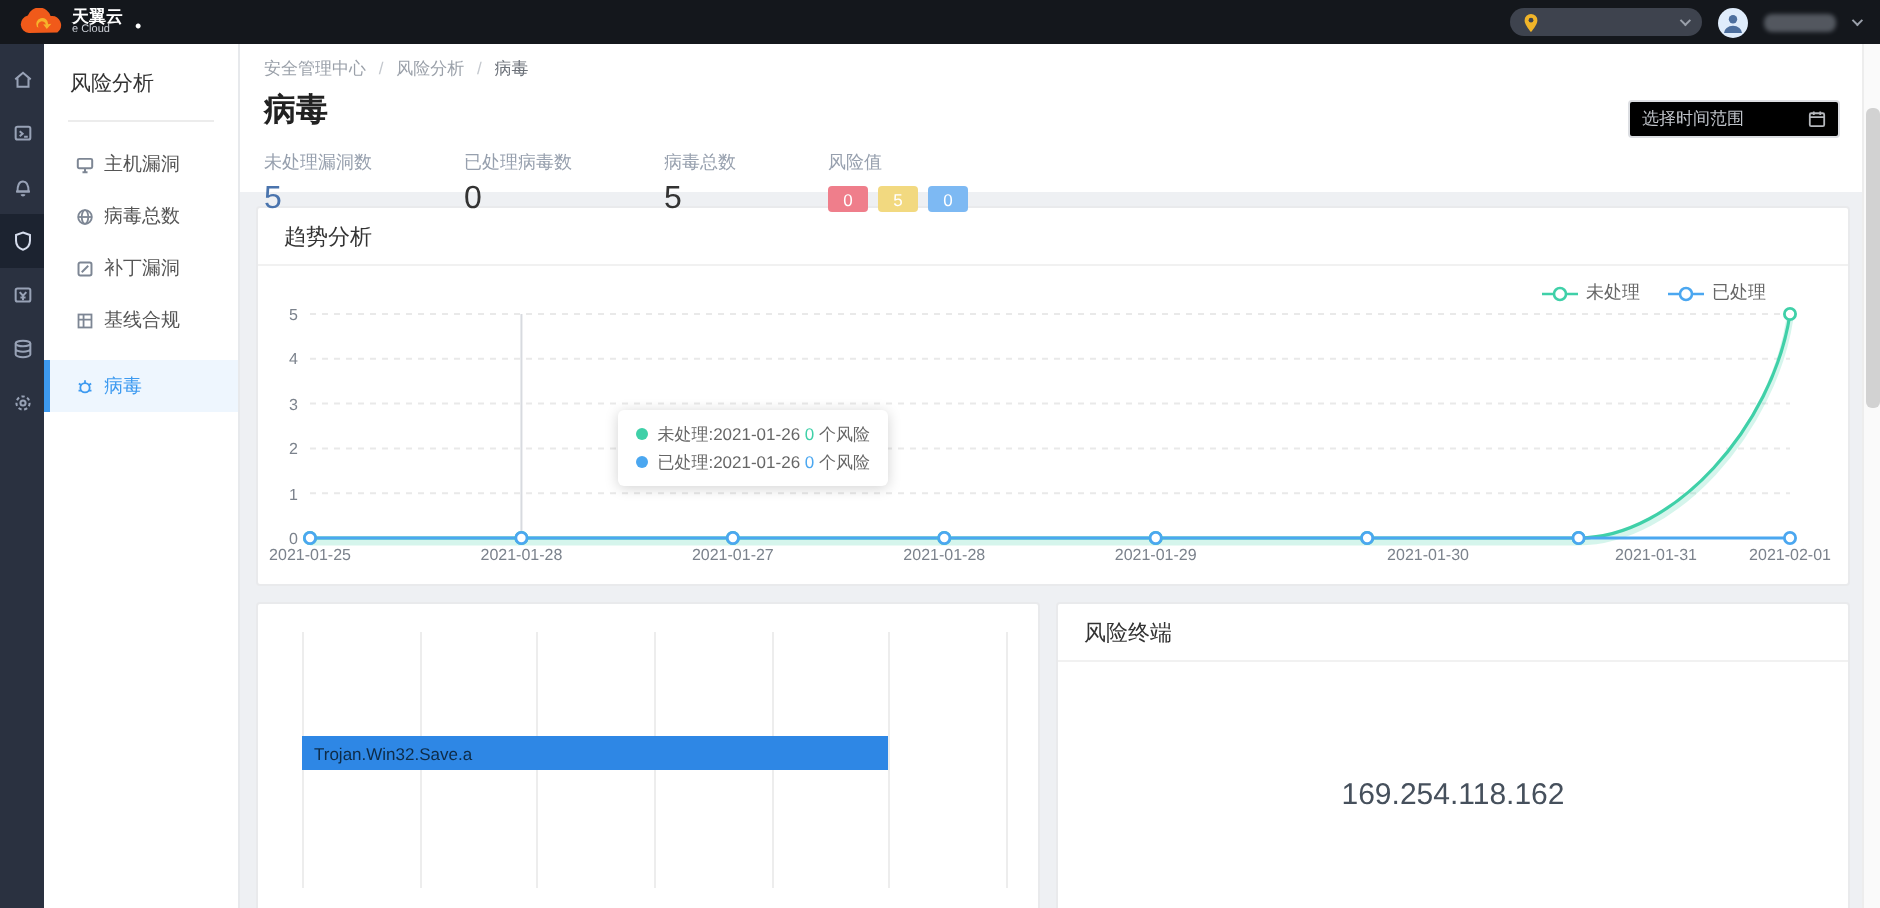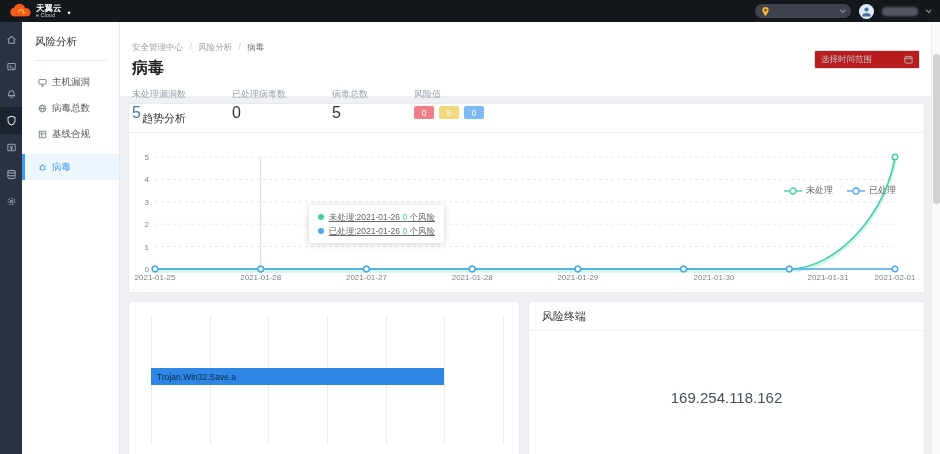--- a/index.html
+++ b/index.html
@@ -30,49 +30,49 @@
   .sidebar { width:98px; background:#fff; border-right:1px solid #e7e9ec; }
   .sb-title { font-size:10.5px; color:#333; padding:13px 0 0 13px; }
   .sb-divider { height:1px; background:#ececec; margin:11px 12px 9px 12px; }
   .sb-item { height:24px; display:flex; align-items:center; gap:5px; padding-left:13px;
     font-size:9.5px; color:#555; cursor:pointer; border-left:3px solid transparent; margin-bottom:2px; }
   .sb-item .sb-ico { display:flex; color:#7d8694; }
   .sb-item.active { background:#eef6fe; border-left-color:#3d9af0; color:#3d9af0; margin-top:8px; height:26px; }
   .sb-item.active .sb-ico { color:#3d9af0; }
   
   .main { flex:1; position:relative; background:#eef0f3; }
-  .head { background:#fff; padding:20px 12px 0 12px; height:74px; position:relative; }
+  .head { background:#fff; padding:7px 12px 0 12px; height:74px; position:relative; }
   .crumbs { font-size:8.5px; color:#9aa0a9; }
   .crumbs .crumb-link { cursor:pointer; }
   .crumbs .sep { margin:0 4px; color:#c4c8ce; }
   .crumbs .current { color:#6b7078; }
   .page-title { font-size:16px; font-weight:bold; color:#222; margin-top:4px; }
   .stats { display:flex; margin-top:9px; }
   .stat { margin-right:46px; }
   .stat-label { font-size:9px; color:#97a0ae; }
   .stat-value { font-size:16px; color:#333; margin-top:3px; }
   .badge-row { display:flex; gap:5px; margin-top:5px; }
   .badge { min-width:20px; height:13px; border-radius:2px; color:#fff; font-size:8.5px;
     display:flex; align-items:center; justify-content:center; padding:0 6px; }
-  .datepicker { position:absolute; right:20px; top:28px; width:106px; height:19px; background:#b91c1c;
+  .datepicker { position:absolute; right:20px; top:28px; width:106px; height:19px; background:#000000;
     border:1px solid #dcdee2; border-radius:2px; display:flex; align-items:center;
     justify-content:space-between; padding:0 6px; cursor:pointer; }
   .datepicker .ph { font-size:8.5px; color:#bfc3c9; }
   .card { background:#fff; border:1px solid #e9eaec; border-radius:2px; }
   .trend-card { margin:7px 15px 0 8px; height:190px; }
   .card-hd { font-size:11px; color:#333; padding:7px 13px 6px 13px; border-bottom:1px solid #f1f1f1; }
   .chart-wrap { position:relative; height:160px; }
-  .legend { position:absolute; top:7px; right:28px; display:flex; gap:14px; z-index:3;margin-top:44px; }
+  .legend { position:absolute; top:7px; right:41px; display:flex; gap:14px; z-index:3; }
   .legend-item { display:flex; align-items:center; gap:4px; font-size:9px; color:#666; cursor:pointer; }
   .ylab { position:absolute; width:18px; text-align:right; left:2px; font-size:8px; color:#7b828c; }
   .xlab { position:absolute; top:140px; transform:translateX(-50%); font-size:8px; color:#7b828c; white-space:nowrap; }
   .trend-svg { position:absolute; left:26px; top:24px; overflow:visible; }
   .tooltip { position:absolute; background:#fff; border-radius:3px; box-shadow:0 1px 7px rgba(0,0,0,.18);
     padding:5px 9px; z-index:4; white-space:nowrap; }
-  .tt-row { display:flex; align-items:center; font-size:8.5px; color:#666; line-height:14px;text-decoration:underline; }
+  .tt-row { display:flex; align-items:center; font-size:8.5px; color:#666; line-height:14px; }
   .tt-dot { width:6px; height:6px; border-radius:50%; margin-right:5px; display:inline-block; }
   .bottom-row { display:flex; gap:8px; margin:8px 15px 0 8px; }
   .bottom-row .card { height:172px; }
   .card-top10 { width:392px; }
   .card-term { flex:1; }
   .bar-plot { position:relative; margin:14px 16px 0 22px; height:128px; }
   .vgrid { position:absolute; top:0; bottom:0; width:1px; background:#ededed; }
   .hbar { position:absolute; left:0; height:17px; display:flex; align-items:center; cursor:pointer; }
   .hbar-label { font-size:8.5px; color:#0e2b47; padding-left:6px; white-space:nowrap; }
   .cloud-body { height:132px; display:flex; align-items:center; justify-content:center; }
@@ -181,20 +181,29 @@
     </div>
     <div class="sb-item">
       <span class="sb-ico">
           <svg width="9" height="9" viewBox="0 0 10 10" fill="none" stroke="currentColor" stroke-width="1">
             <circle cx="5" cy="5" r="3.8"></circle>
             <ellipse cx="5" cy="5" rx="1.8" ry="3.8"></ellipse>
             <path d="M1.2 5h7.6"></path>
           </svg>
         </span>
       <span>病毒总数</span>
+    </div>
+    <div class="sb-item">
+      <span class="sb-ico">
+          <svg width="9" height="9" viewBox="0 0 10 10" fill="none" stroke="currentColor" stroke-width="1.1">
+            <rect x="1.4" y="1.4" width="7.2" height="7.2" rx="1"></rect>
+            <path d="M3.2 6.8 6.8 3.2"></path>
+          </svg>
+        </span>
+      <span>补丁漏洞</span>
     </div>
     <div class="sb-item">
       <span class="sb-ico">
           <svg width="9" height="9" viewBox="0 0 10 10" fill="none" stroke="currentColor" stroke-width="1">
             <rect x="1.4" y="1.4" width="7.2" height="7.2"></rect>
             <path d="M1.4 4.2h7.2M4.2 1.4v7.2"></path>
           </svg>
         </span>
       <span>基线合规</span>
     </div>

